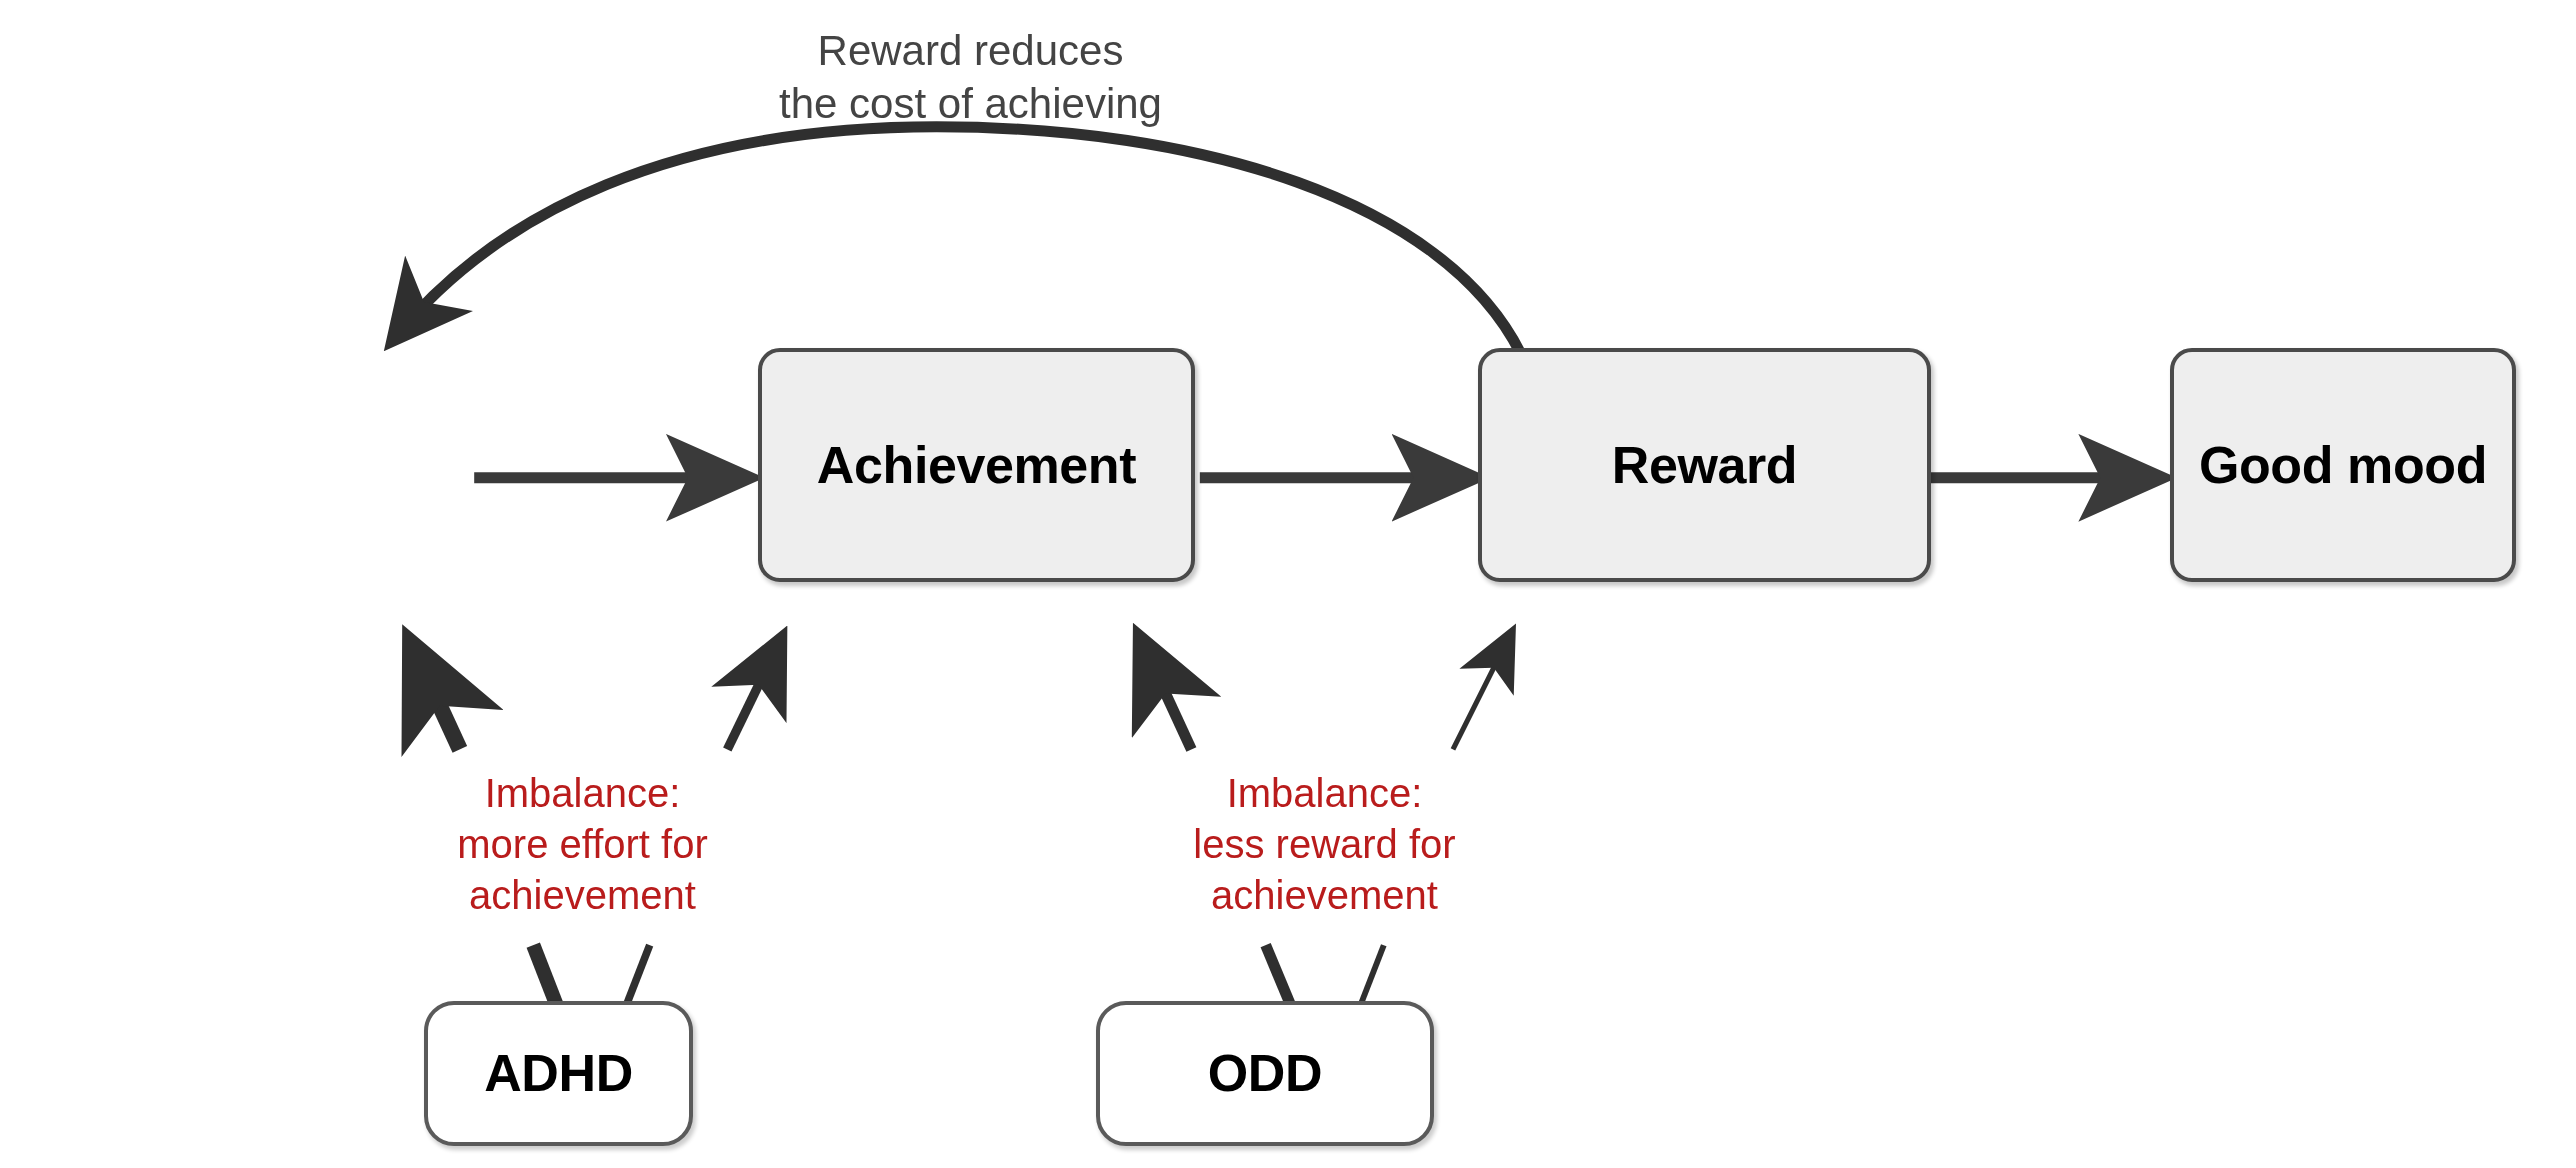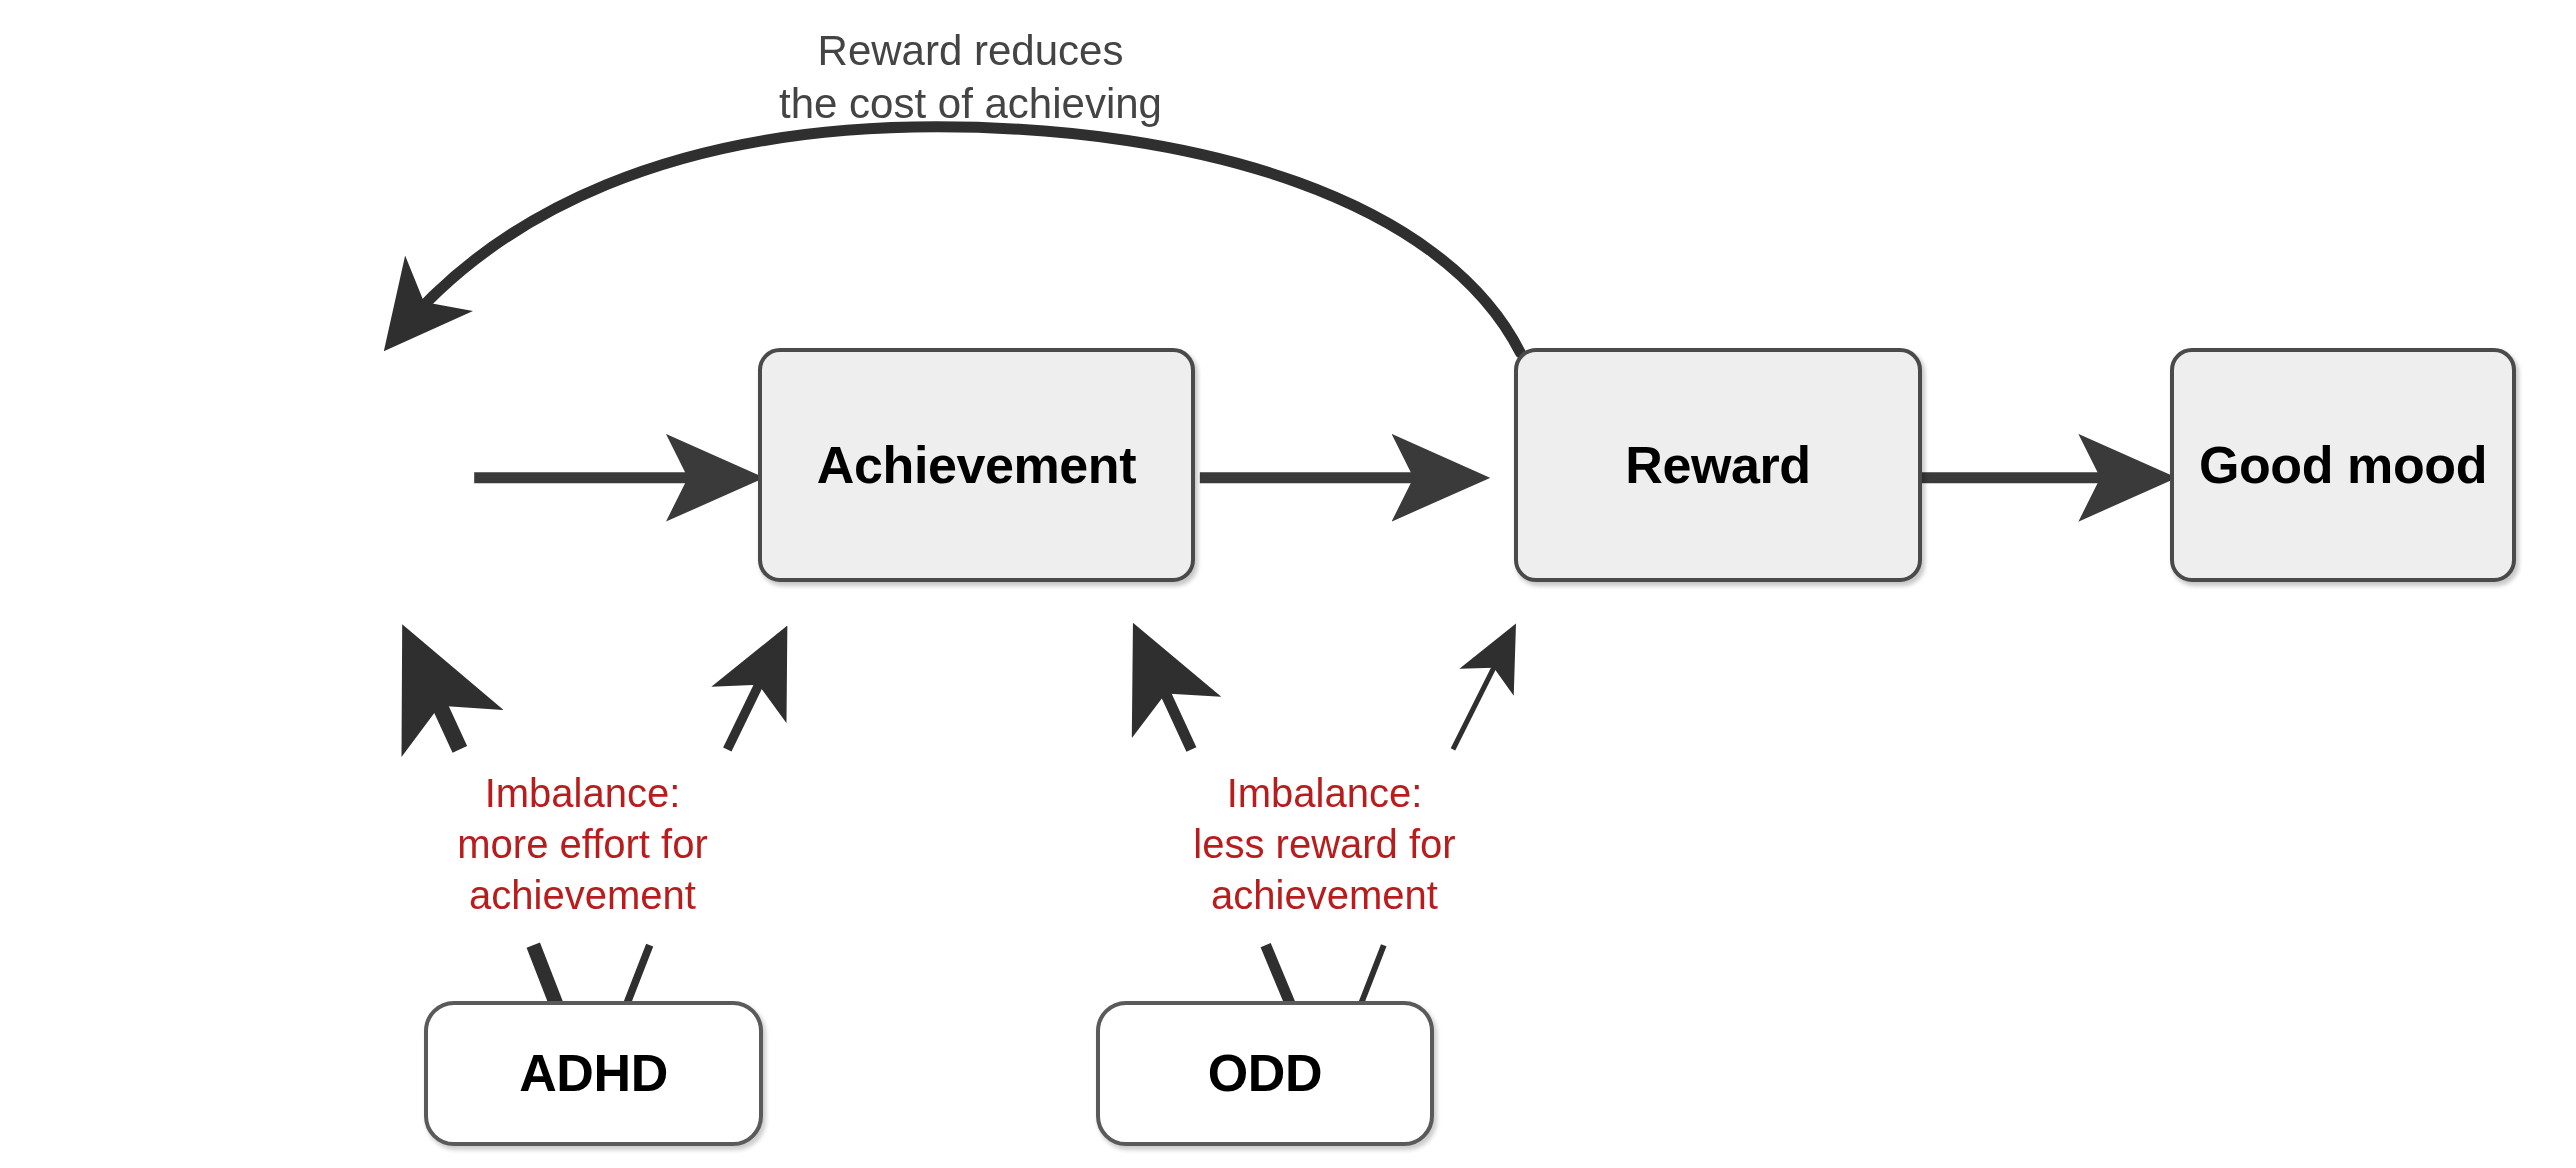--- a/index.html
+++ b/index.html
@@ -115,30 +115,30 @@
     <line x1="1500" y1="1120" x2="1530" y2="1192" stroke="#2f2f2f" stroke-width="13" stroke-linecap="butt"></line>
     <line x1="1640" y1="1120" x2="1612" y2="1192" stroke="#2f2f2f" stroke-width="7" stroke-linecap="butt"></line>
   </svg>
 
   <div class="caption caption-top" style="left:591px; top:25px; width:759px;">Reward reduces
 the cost of achieving</div>
 
 
   <div class="node node-primary" style="left:758px; top:348px; width:437px; height:234px;">Achievement</div>
 
-  <div class="node node-primary" style="left:1478px; top:348px; width:408px; height:234px;margin-left:36px;">Reward</div>
+  <div class="node node-primary" style="left:1478px; top:348px; width:453px; height:234px;">Reward</div>
 
   <div class="node node-primary" style="left:2170px; top:348px; width:346px; height:234px;">Good mood</div>
 
   <div class="caption" style="left:384px; top:768px; width:397px;">Imbalance:
 more effort for
 achievement</div>
 
   <div class="caption" style="left:1126px; top:768px; width:397px;">Imbalance:
 less reward for
 achievement</div>
 
-  <div class="node node-disorder" style="left:424px; top:1001px; width:339px; height:145px;">ADHD</div>
+  <div class="node node-disorder" style="left:424px; top:1001px; width:269px; height:145px;">ADHD</div>
 
   <div class="node node-disorder" style="left:1096px; top:1001px; width:338px; height:145px;">ODD</div>
 
 </div>
 
 
 </body></html>

